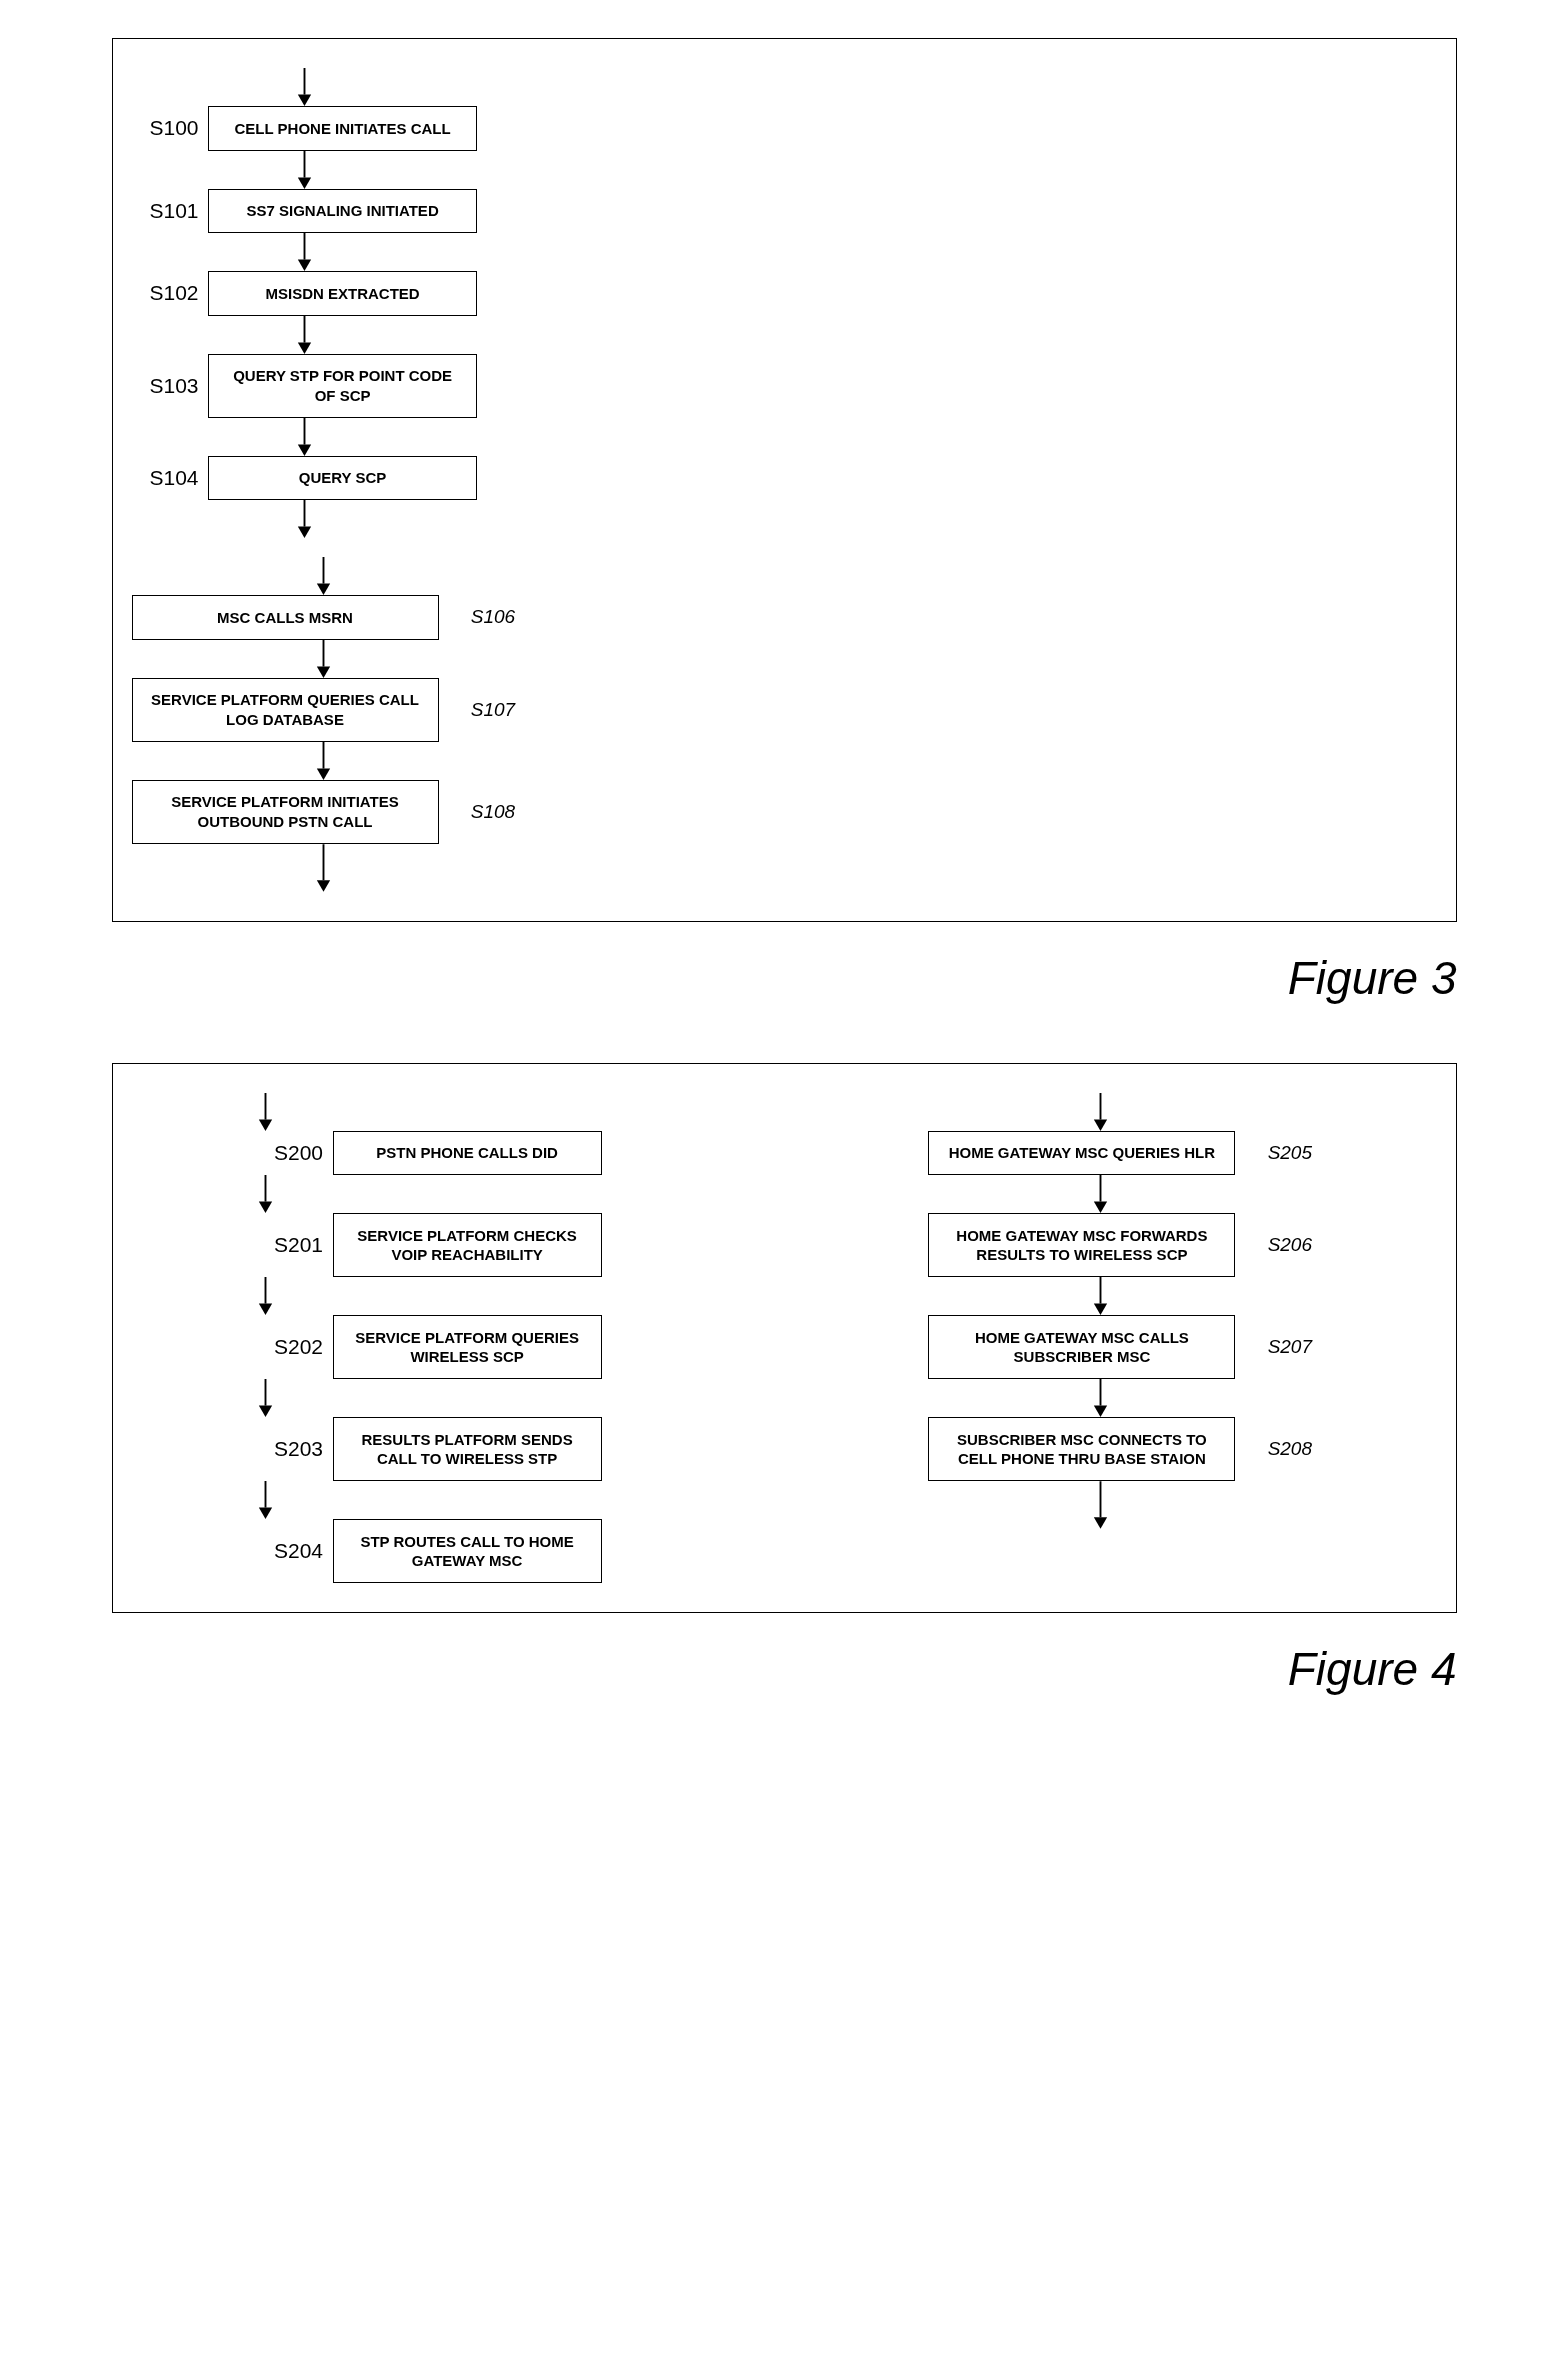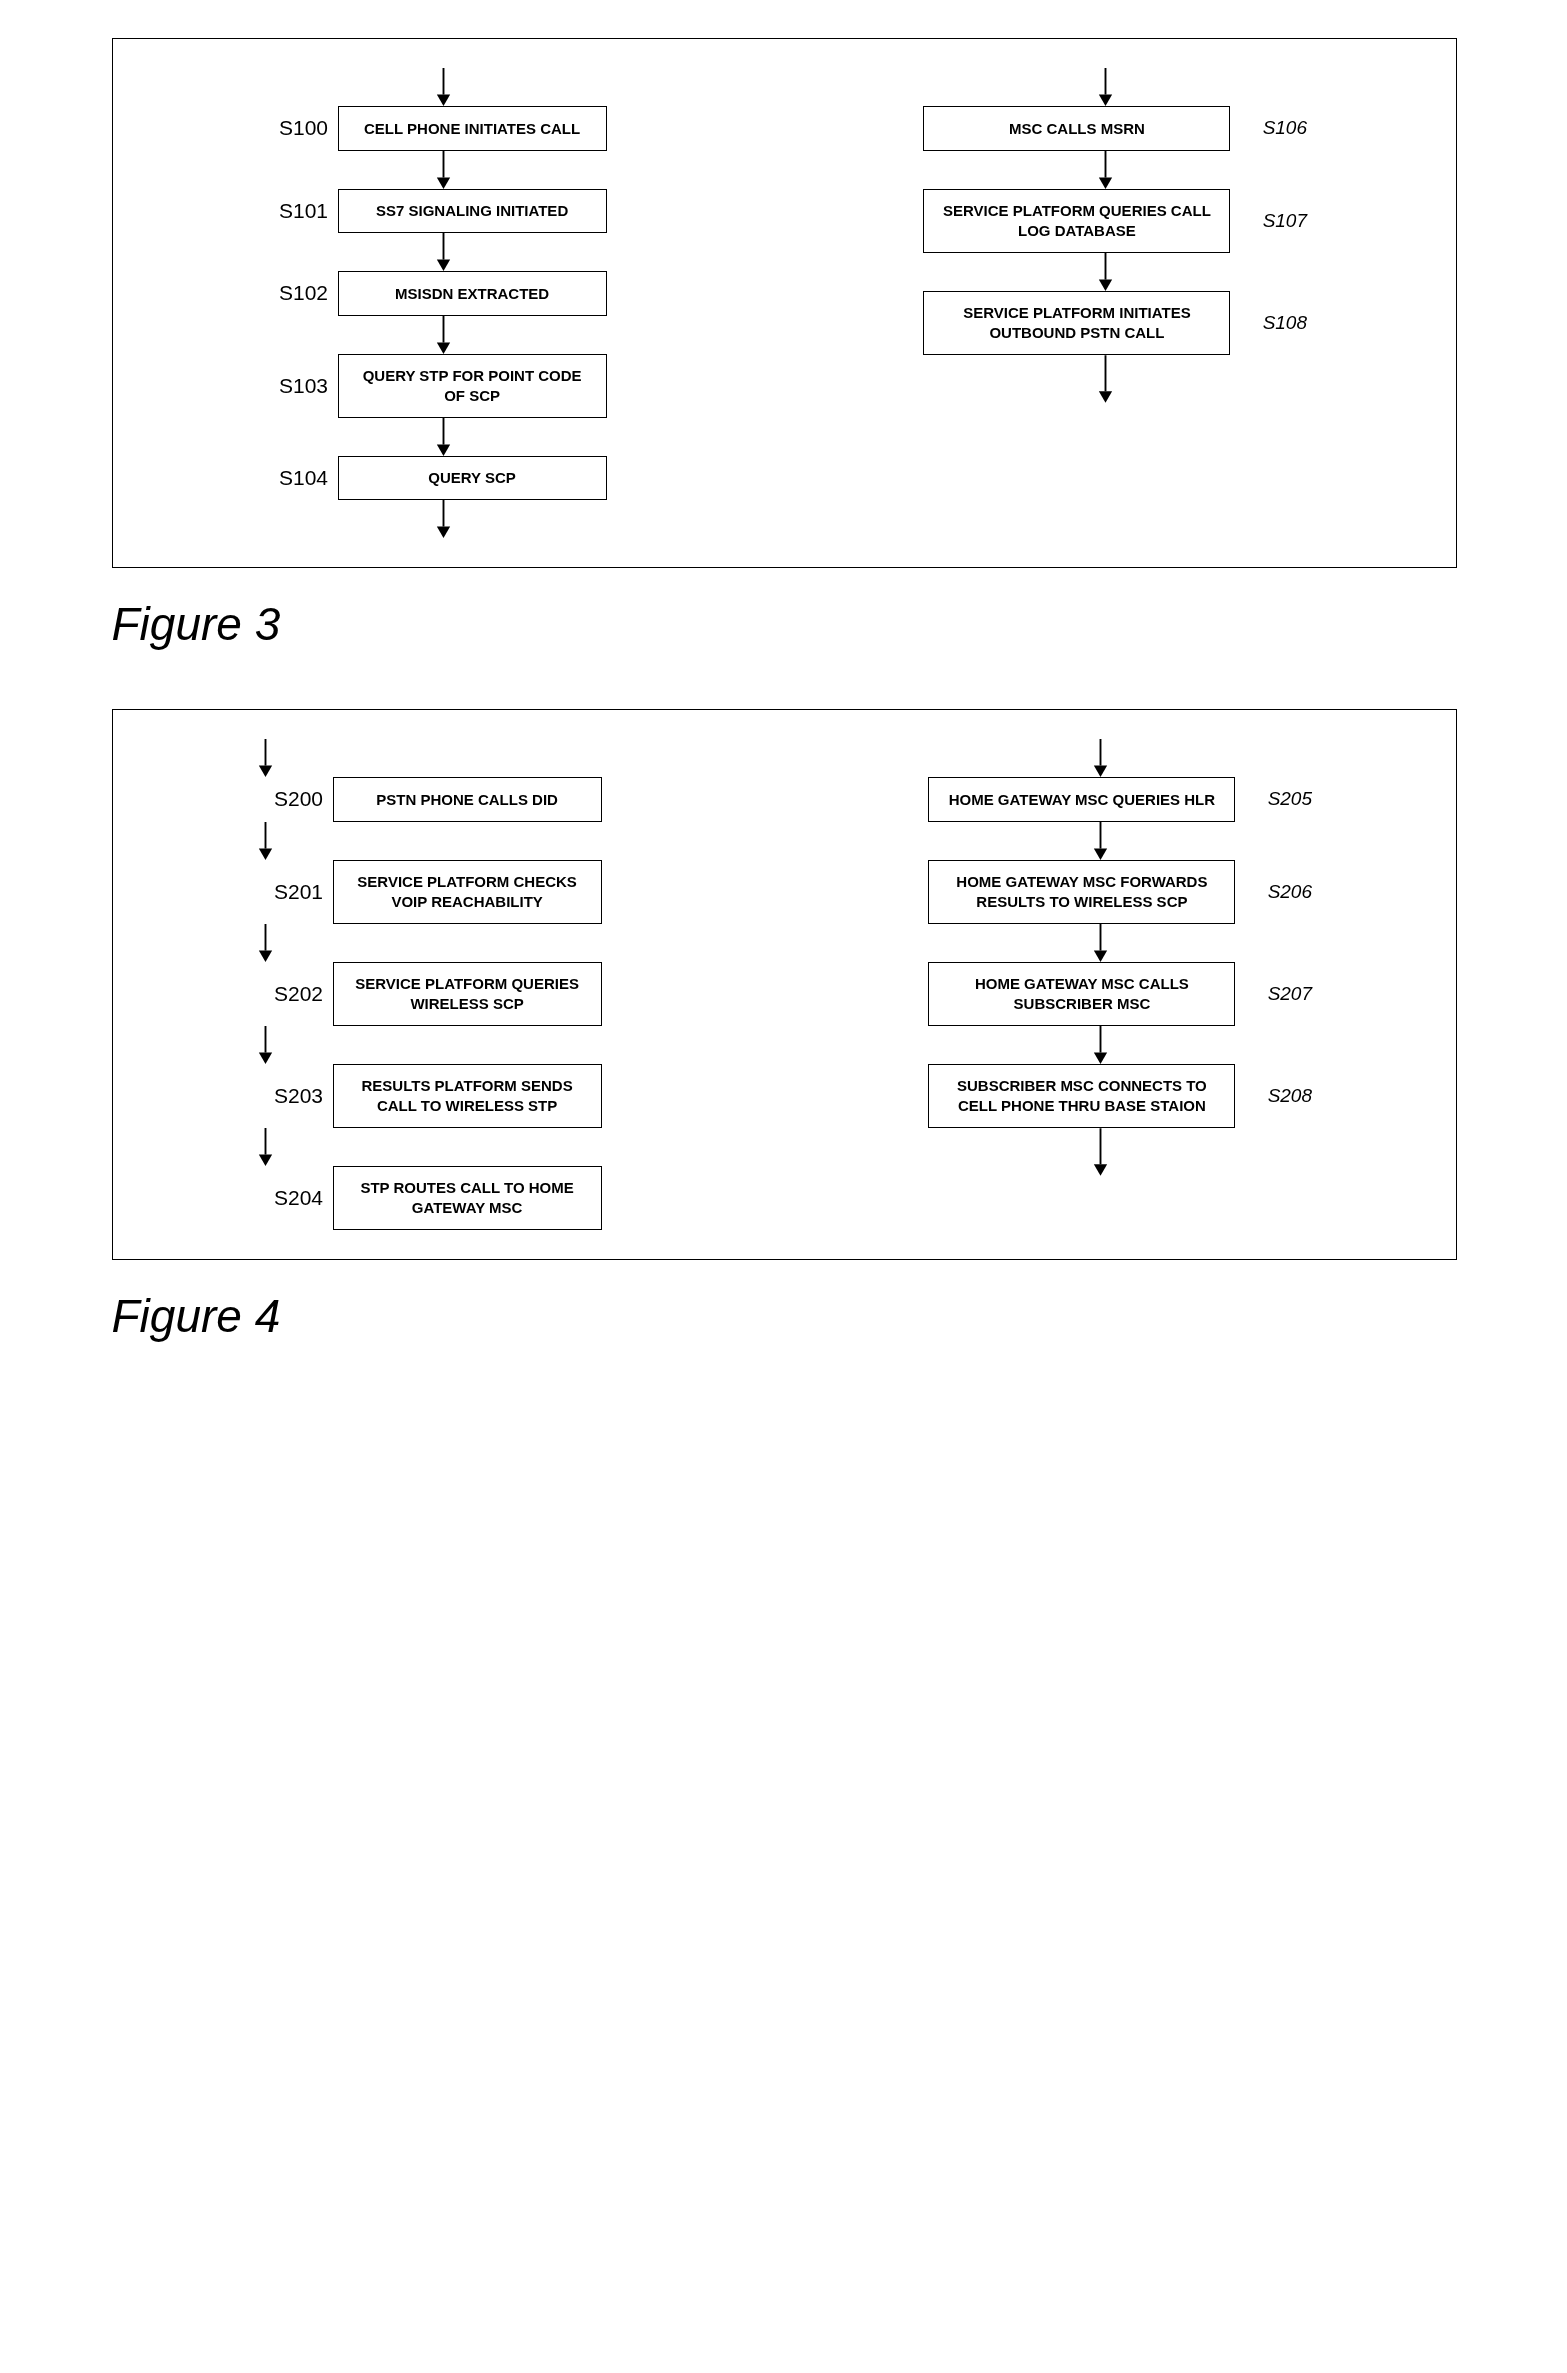--- a/index.html
+++ b/index.html
@@ -17,21 +17,21 @@
       align-items: center;
       gap: 58px;
     }
 
     .figure-section {
       width: 100%;
       max-width: 1345px;
     }
 
     .figure-title {
-      text-align: left;
+      text-align: right;
       font-size: 46px;
       font-style: italic;
       font-weight: normal;
       margin-top: 29px;
       font-family: Arial, Helvetica, sans-serif;
     }
 
     .step-label {
       font-size: 21px;
       white-space: nowrap;
@@ -86,21 +86,21 @@
     }
   </style>
 </head>
 <body>
 
 <div class="page-container">
 
   <div class="figure-section">
     <div style="border: 1.9px solid #000; padding: 29px 19px; position: relative; background: #fff;">
 
-      <div style="display: flex; justify-content: space-around; align-items: flex-start; gap: 19px;">
+      <div style="display: flex; flex-direction: column; justify-content: space-around; align-items: flex-start; gap: 19px;">
 
         <div style="display: flex; flex-direction: column; align-items: center; flex: 1; max-width: 365px;">
 
           <svg width="19" height="38" viewBox="0 0 20 40">
             <line x1="10" y1="0" x2="10" y2="28" stroke="#000" stroke-width="2"></line>
             <polygon points="3,28 17,28 10,40" fill="#000"></polygon>
           </svg>
 
           <div class="step-row">
             <span class="step-label">S100</span>

